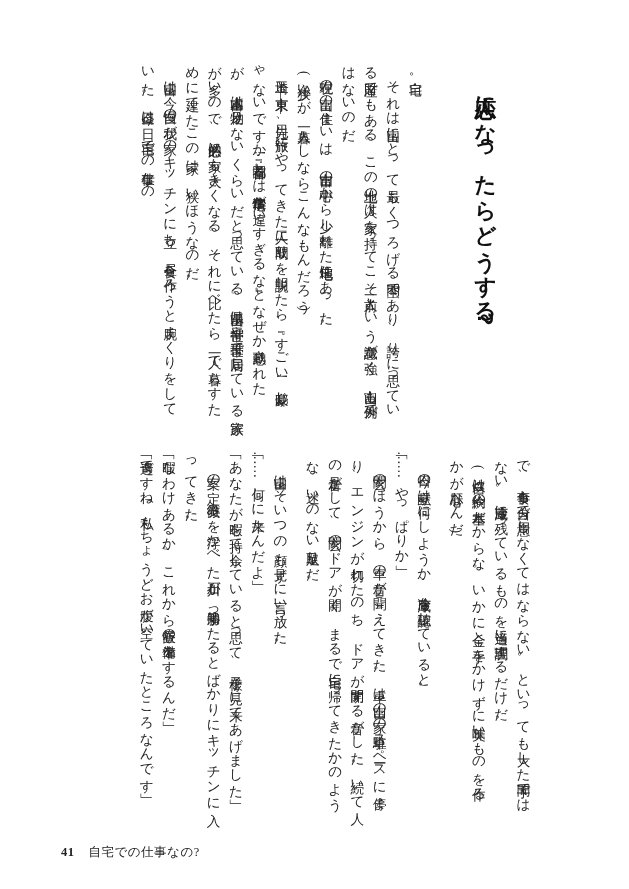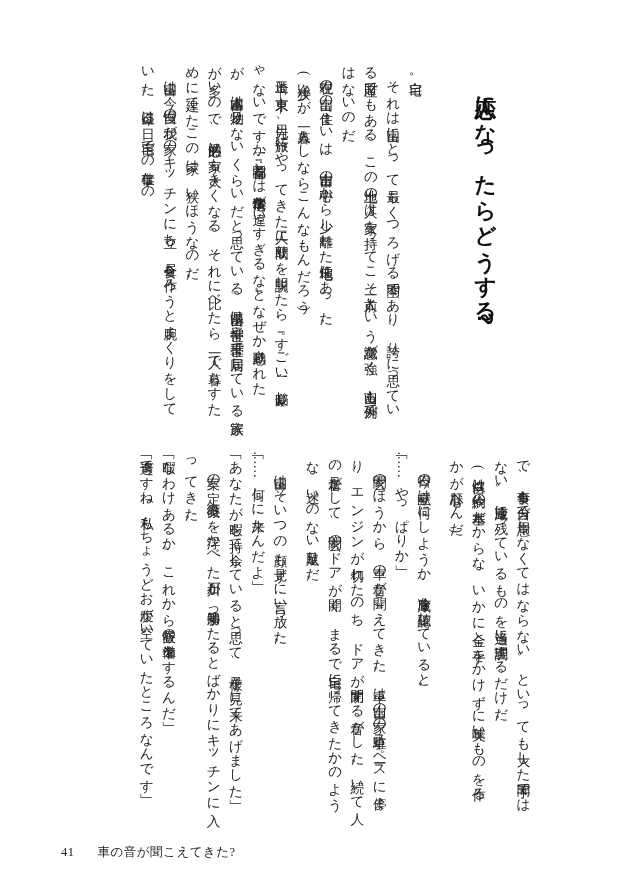--- a/index.html
+++ b/index.html
@@ -38,21 +38,21 @@
     margin: 0;
     margin-block-end: 44px;
     padding-top: 23px;
   }
   .footer {
     position: absolute; left: 61px; top: 844px;
     font-size: 12.5px; color: #222222;
     letter-spacing: 0.5px;
     white-space: nowrap;
   }
-  .footer .pagenum { margin-right: 23px; }
+  .footer .pagenum { margin-right: 14px; font-weight: bold; }
 </style>
 </head>
 <body>
 
 <div class="page">
 
   <section class="tier tier-top">
     <h1 class="title">恋人になったらどうする?</h1>
     <div id="tier-top-body">
         <p class="indent">自宅。</p>
@@ -72,16 +72,16 @@
       <p class="indent">玄関のほうから、車の音が聞こえてきた。車は富山の家の駐車スペースに停まり、エンジンが切れたのち、ドアが開閉する音がした。続いて人の足音がして、玄関のドアが開く。まるで自宅に帰ってきたかのような、迷いのない足取りだ。</p>
       <p class="indent gap-before">富山はそいつの顔も見ずに言い放った。</p>
       <p>「……何しに来たんだよ」</p>
       <p>「あなたが暇を持て余していると思って、様子を見に来てあげました」</p>
       <p class="indent">案の定、微笑みを浮かべた石川が、勝手知ったるとばかりにキッチンに入ってきた。</p>
       <p>「暇なわけあるか。これから昼飯の準備をするんだ」</p>
       <p>「奇遇ですね! 私もちょうどお腹が空いていたところなんです」</p>
     </section>
 
   <footer class="footer">
-    <span class="pagenum">41</span><span class="running">車の音が聞こえてきた?</span>
+    <span class="pagenum">41</span><span class="running">自宅での仕事なの?</span>
   </footer>
 
 </div>
 
 </body></html>

